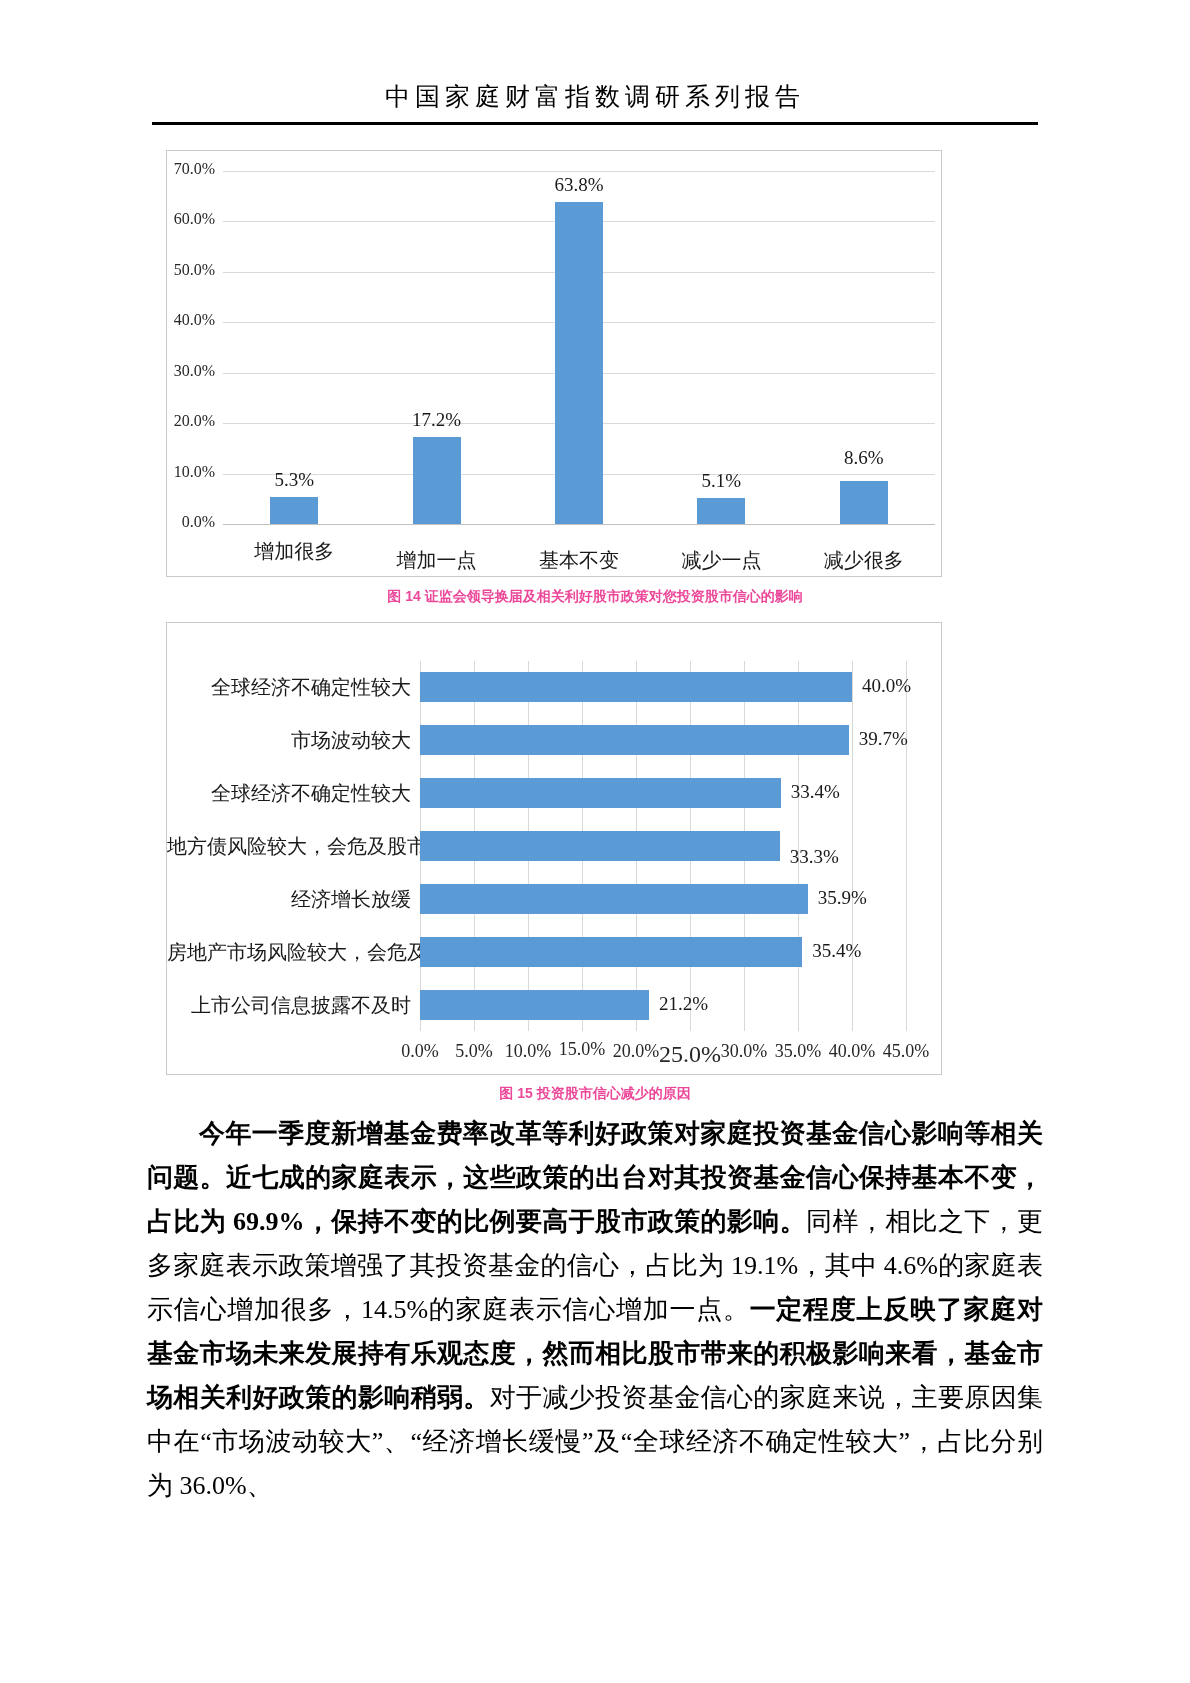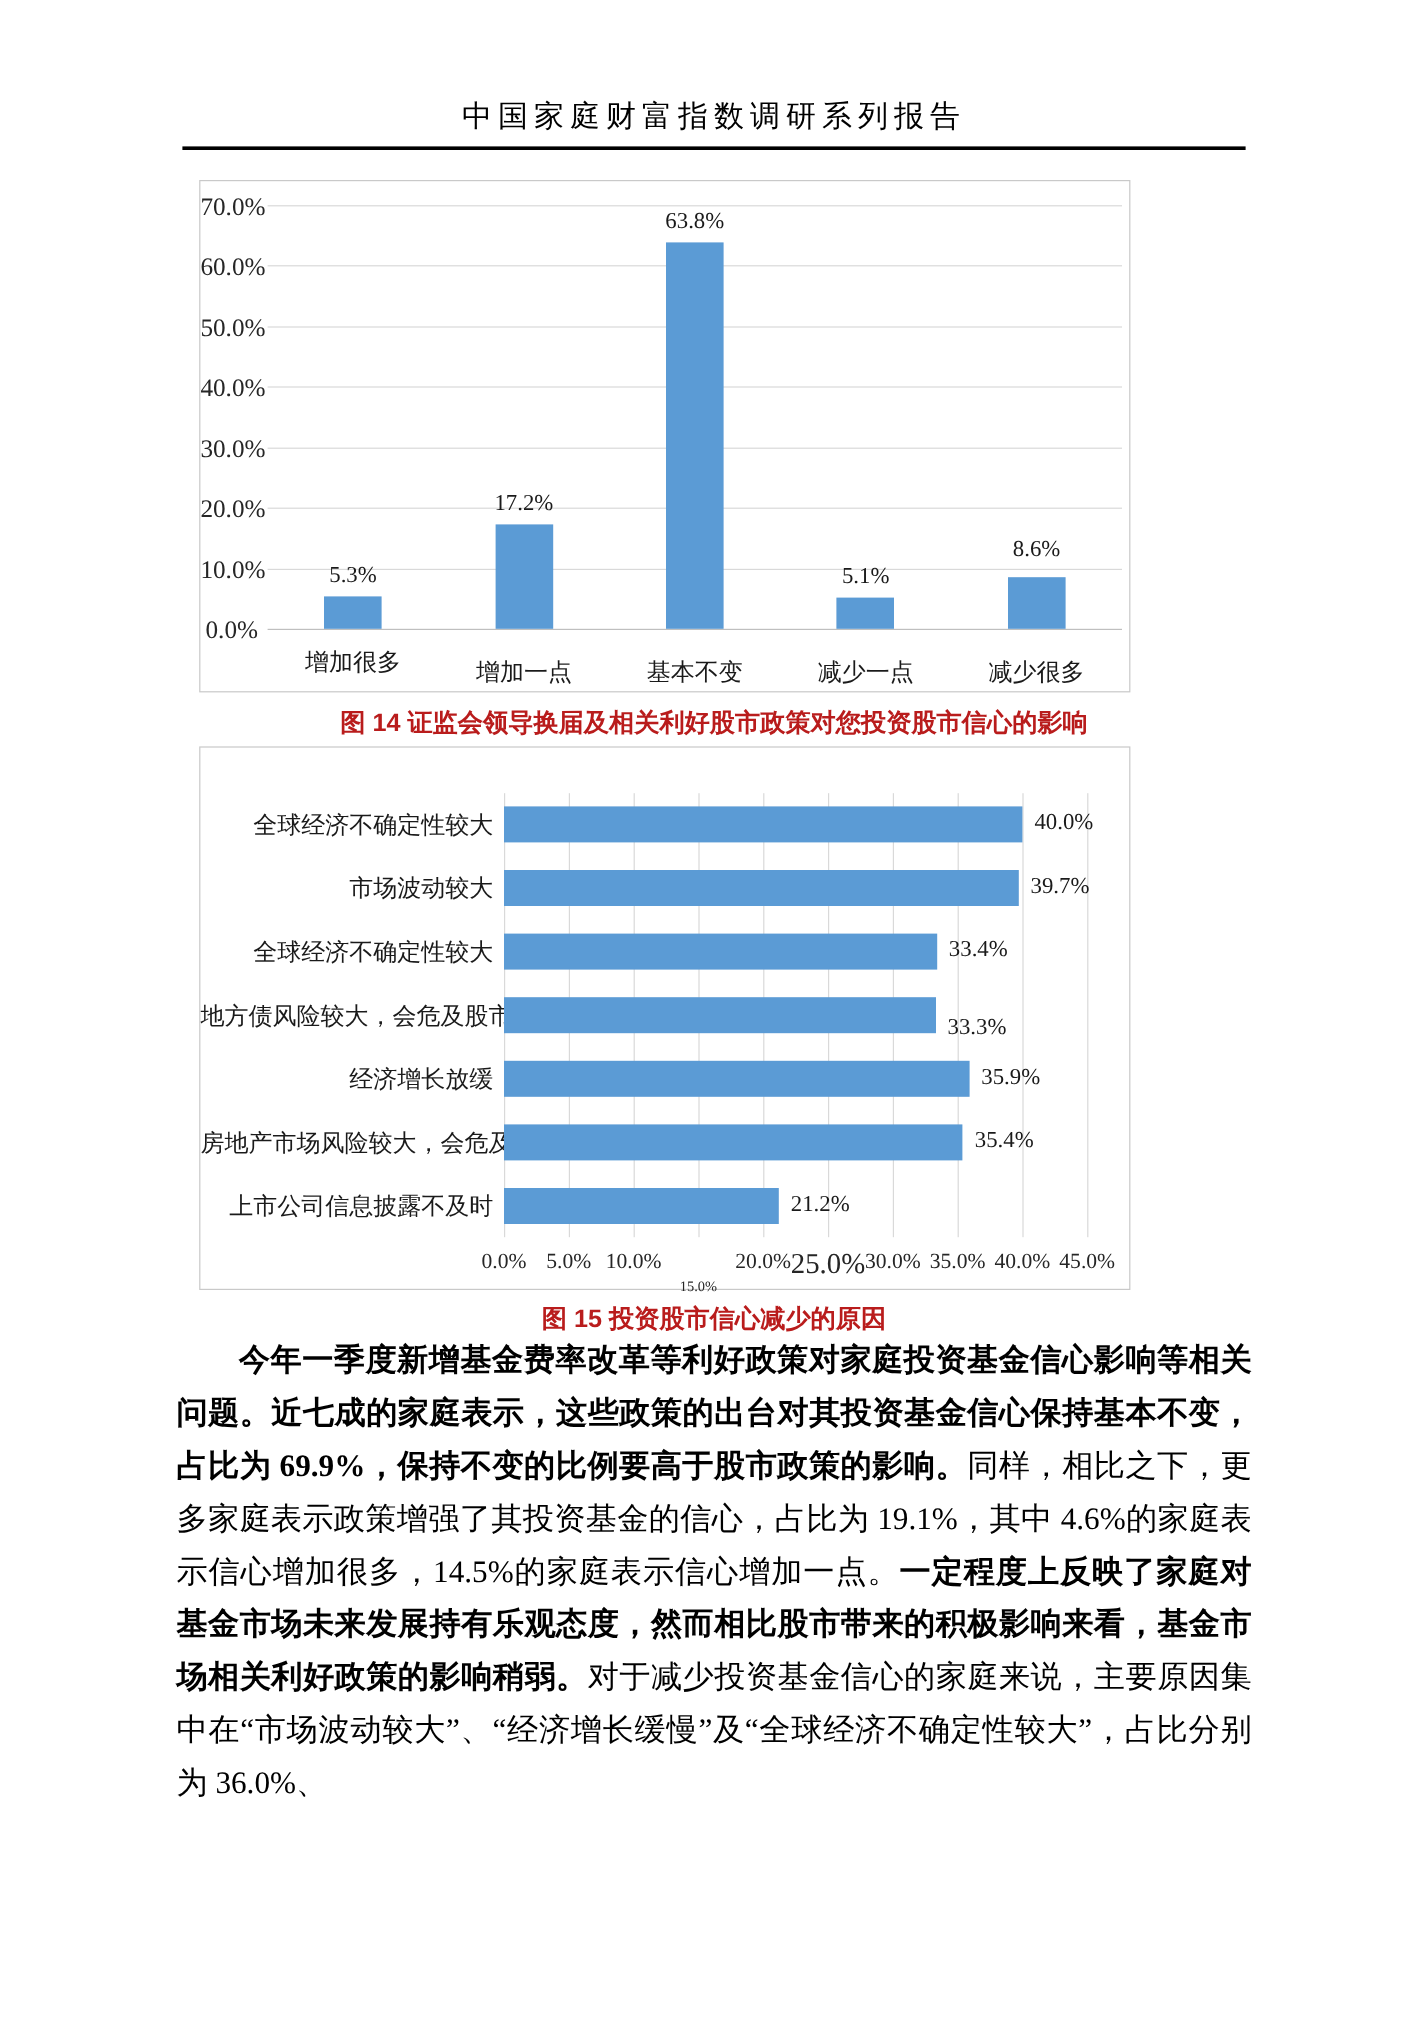--- a/index.html
+++ b/index.html
@@ -20,28 +20,28 @@
 
   .chart-panel {
     position:absolute; left:166px; width:776px; background:#fff;
     border:1px solid #c9c9c9; box-sizing:border-box;
   }
   #chart14 { top:150px; height:427px; }
   #chart15 { top:622px; height:453px; }
 
   .gridline { position:absolute; background:#d9d9d9; }
   .bar { position:absolute; }
-  .tick-label { position:absolute; font-size:21px; color:#262626; white-space:nowrap; }
+  .tick-label { position:absolute; font-size:16px; color:#262626; white-space:nowrap; }
   .value-label { position:absolute; font-size:19px; color:#1a1a1a; text-align:center; white-space:nowrap; }
   .cat-label { position:absolute; font-size:20px; color:#1a1a1a; white-space:nowrap; }
 
   .caption {
     position:absolute; left:150px; width:890px; text-align:center;
     font-family:"Liberation Sans","DejaVu Sans",sans-serif;
-    font-weight:bold; font-size:21px; color:#b91c1c;
+    font-weight:bold; font-size:14px; color:#ec4899;
   }
   #caption14 { top:588px; }
   #caption15 { top:1085px; }
 
   .body-text {
     position:absolute; top:1112px; left:147px; width:896px;
     font-size:26px; line-height:44px; text-align:justify;
     text-indent:52px; margin:0; color:#000;
   }
   .body-text .bold { font-weight:bold; }
@@ -95,21 +95,21 @@
   <div class="caption" id="caption14">图 14 证监会领导换届及相关利好股市政策对您投资股市信心的影响</div>
 
   <section class="chart-panel" id="chart15">
       <div class="gridline" style="left: 253px; width: 1px; top: 38px; height: 370px; background: rgb(217, 217, 217);"></div>
       <div class="tick-label" style="left: 218px; width: 70px; top: 418px; text-align: center; font-size: 18px;">0.0%</div>
       <div class="gridline" style="left: 307px; width: 1px; top: 38px; height: 370px; background: rgb(217, 217, 217);"></div>
       <div class="tick-label" style="left: 272px; width: 70px; top: 418px; text-align: center; font-size: 18px;">5.0%</div>
       <div class="gridline" style="left: 361px; width: 1px; top: 38px; height: 370px; background: rgb(217, 217, 217);"></div>
       <div class="tick-label" style="left: 326px; width: 70px; top: 418px; text-align: center; font-size: 18px;">10.0%</div>
       <div class="gridline" style="left: 415px; width: 1px; top: 38px; height: 370px; background: rgb(217, 217, 217);"></div>
-      <div class="tick-label" style="left: 380px; width: 70px; top: 442px; text-align: center; font-size: 12px;">15.0%</div>
+      <div class="tick-label" style="left: 380px; width: 70px; top: 416px; text-align: center; font-size: 18px;">15.0%</div>
       <div class="gridline" style="left: 469px; width: 1px; top: 38px; height: 370px; background: rgb(217, 217, 217);"></div>
       <div class="tick-label" style="left: 434px; width: 70px; top: 418px; text-align: center; font-size: 18px;">20.0%</div>
       <div class="gridline" style="left: 523px; width: 1px; top: 38px; height: 370px; background: rgb(217, 217, 217);"></div>
       <div class="tick-label" style="left: 488px; width: 70px; top: 418px; text-align: center; font-size: 24px;">25.0%</div>
       <div class="gridline" style="left: 577px; width: 1px; top: 38px; height: 370px; background: rgb(217, 217, 217);"></div>
       <div class="tick-label" style="left: 542px; width: 70px; top: 418px; text-align: center; font-size: 18px;">30.0%</div>
       <div class="gridline" style="left: 631px; width: 1px; top: 38px; height: 370px; background: rgb(217, 217, 217);"></div>
       <div class="tick-label" style="left: 596px; width: 70px; top: 418px; text-align: center; font-size: 18px;">35.0%</div>
       <div class="gridline" style="left: 685px; width: 1px; top: 38px; height: 370px; background: rgb(217, 217, 217);"></div>
       <div class="tick-label" style="left: 650px; width: 70px; top: 418px; text-align: center; font-size: 18px;">40.0%</div>

